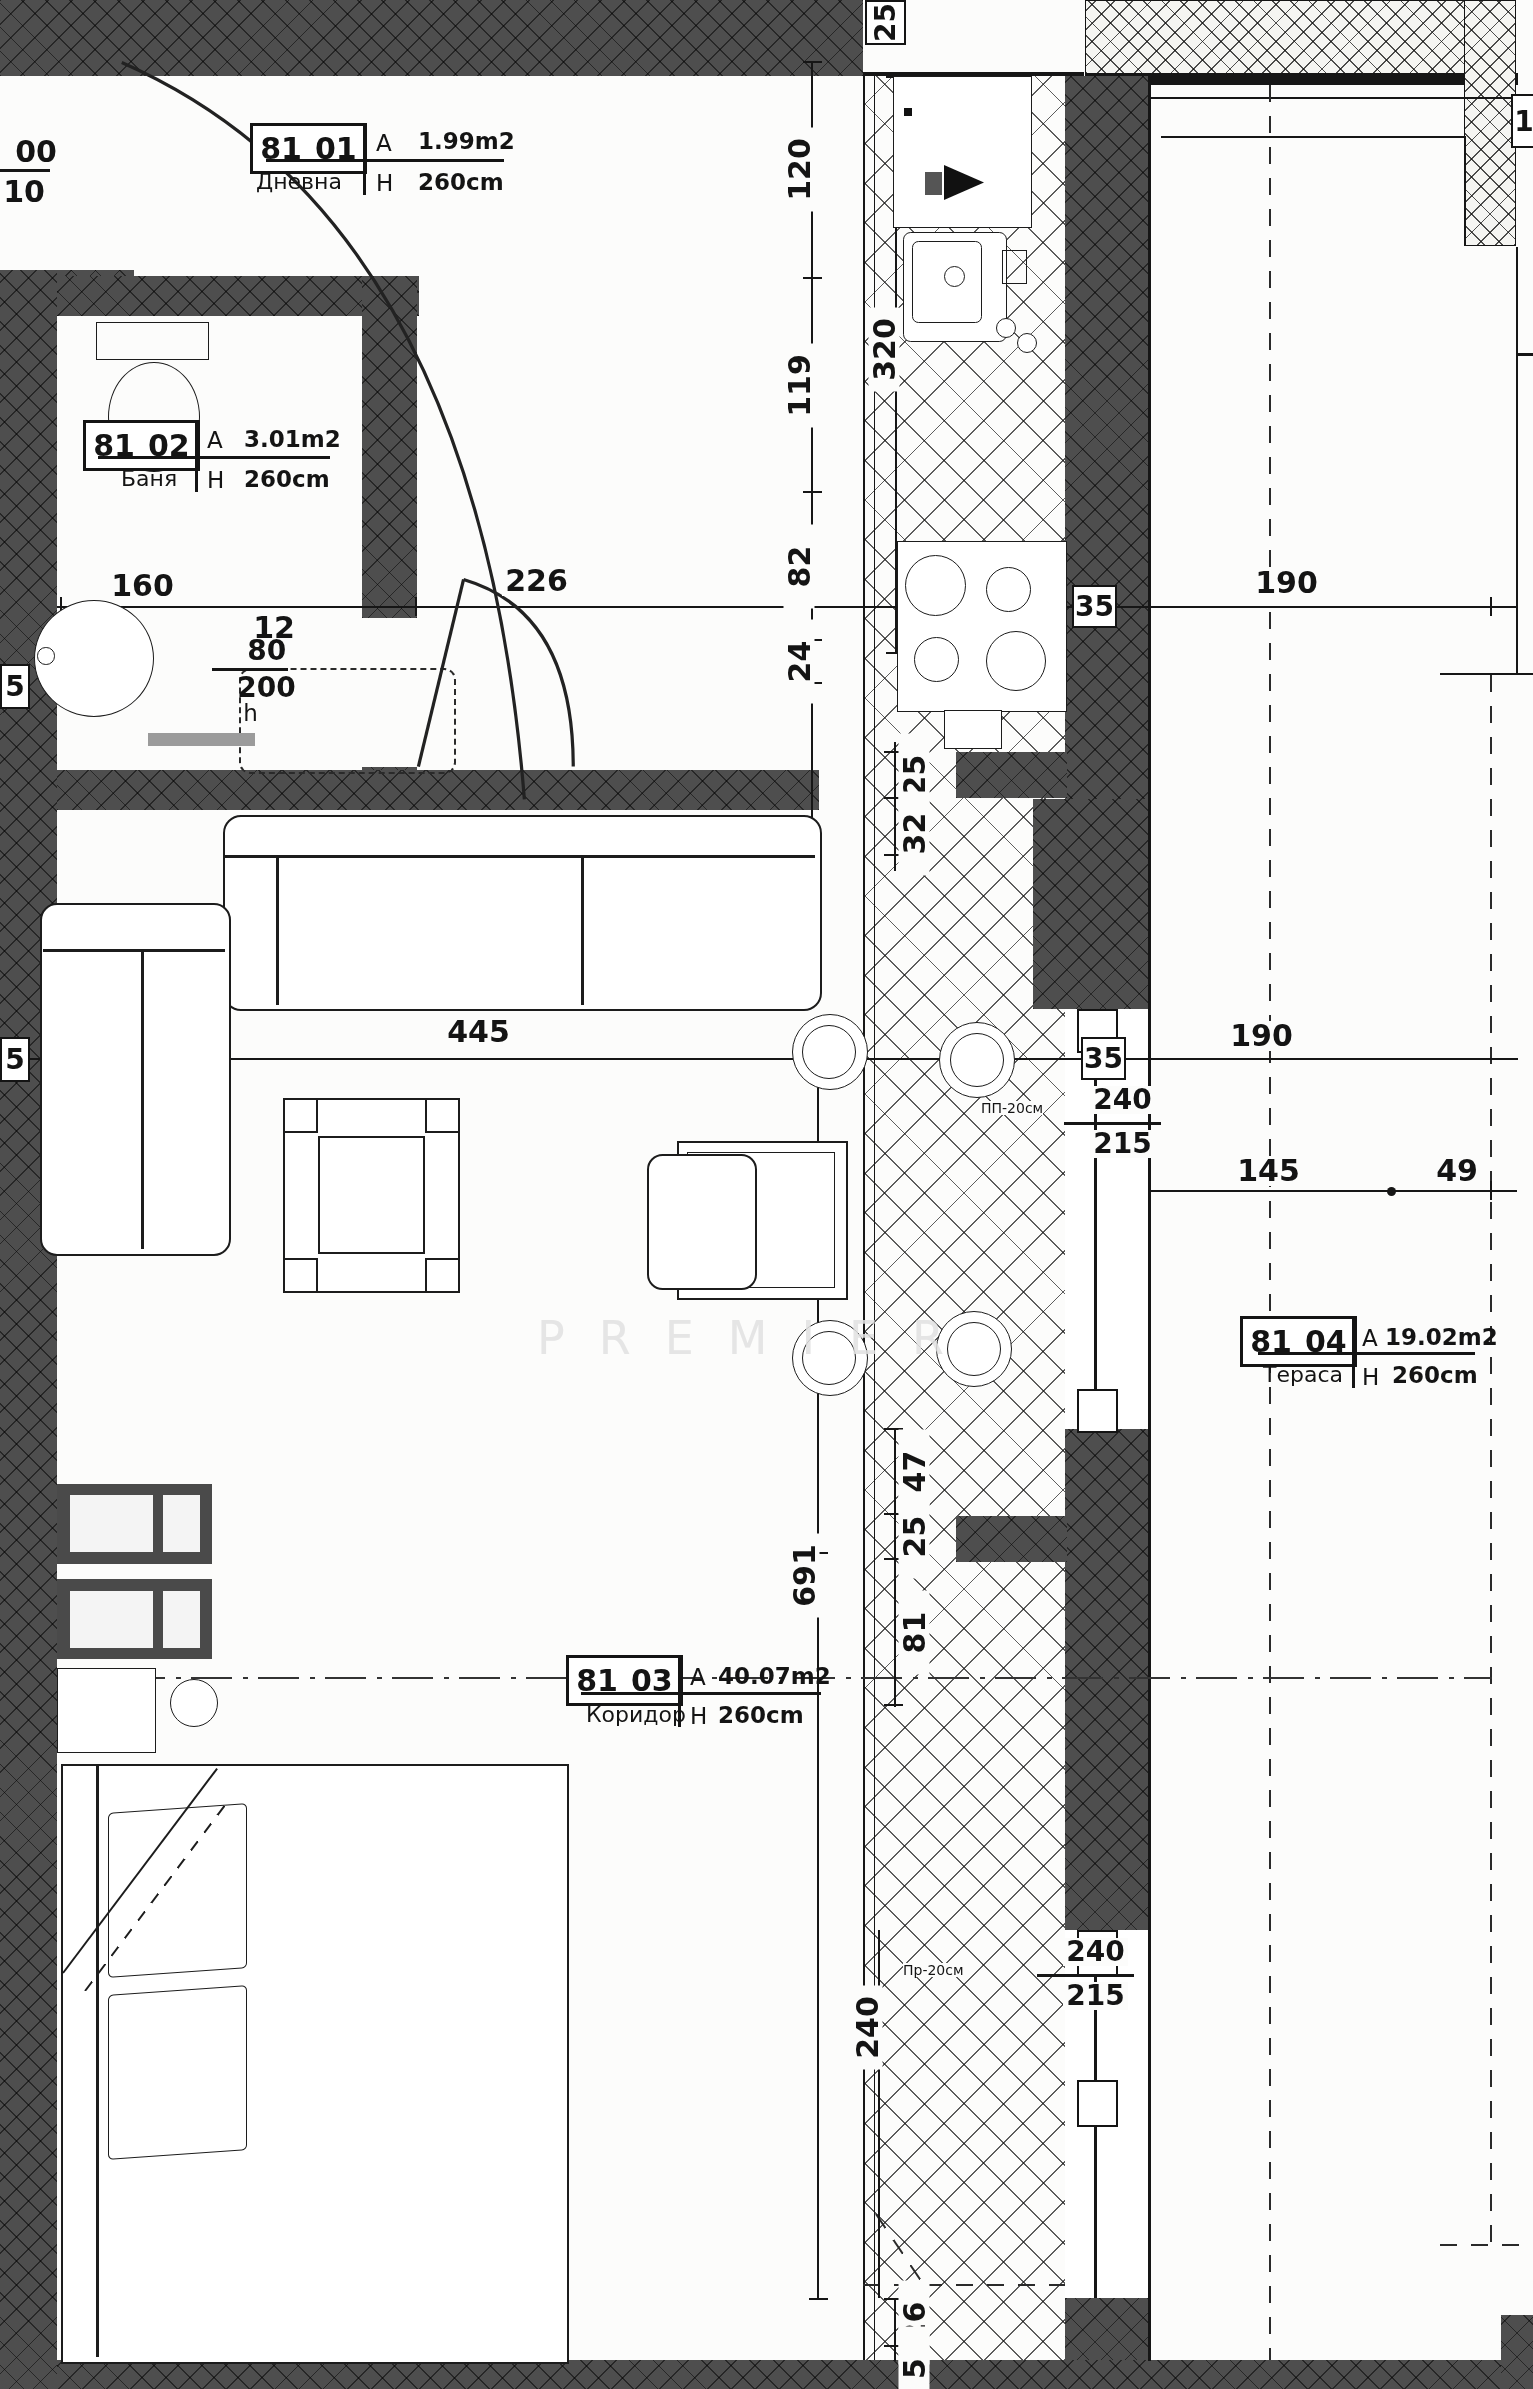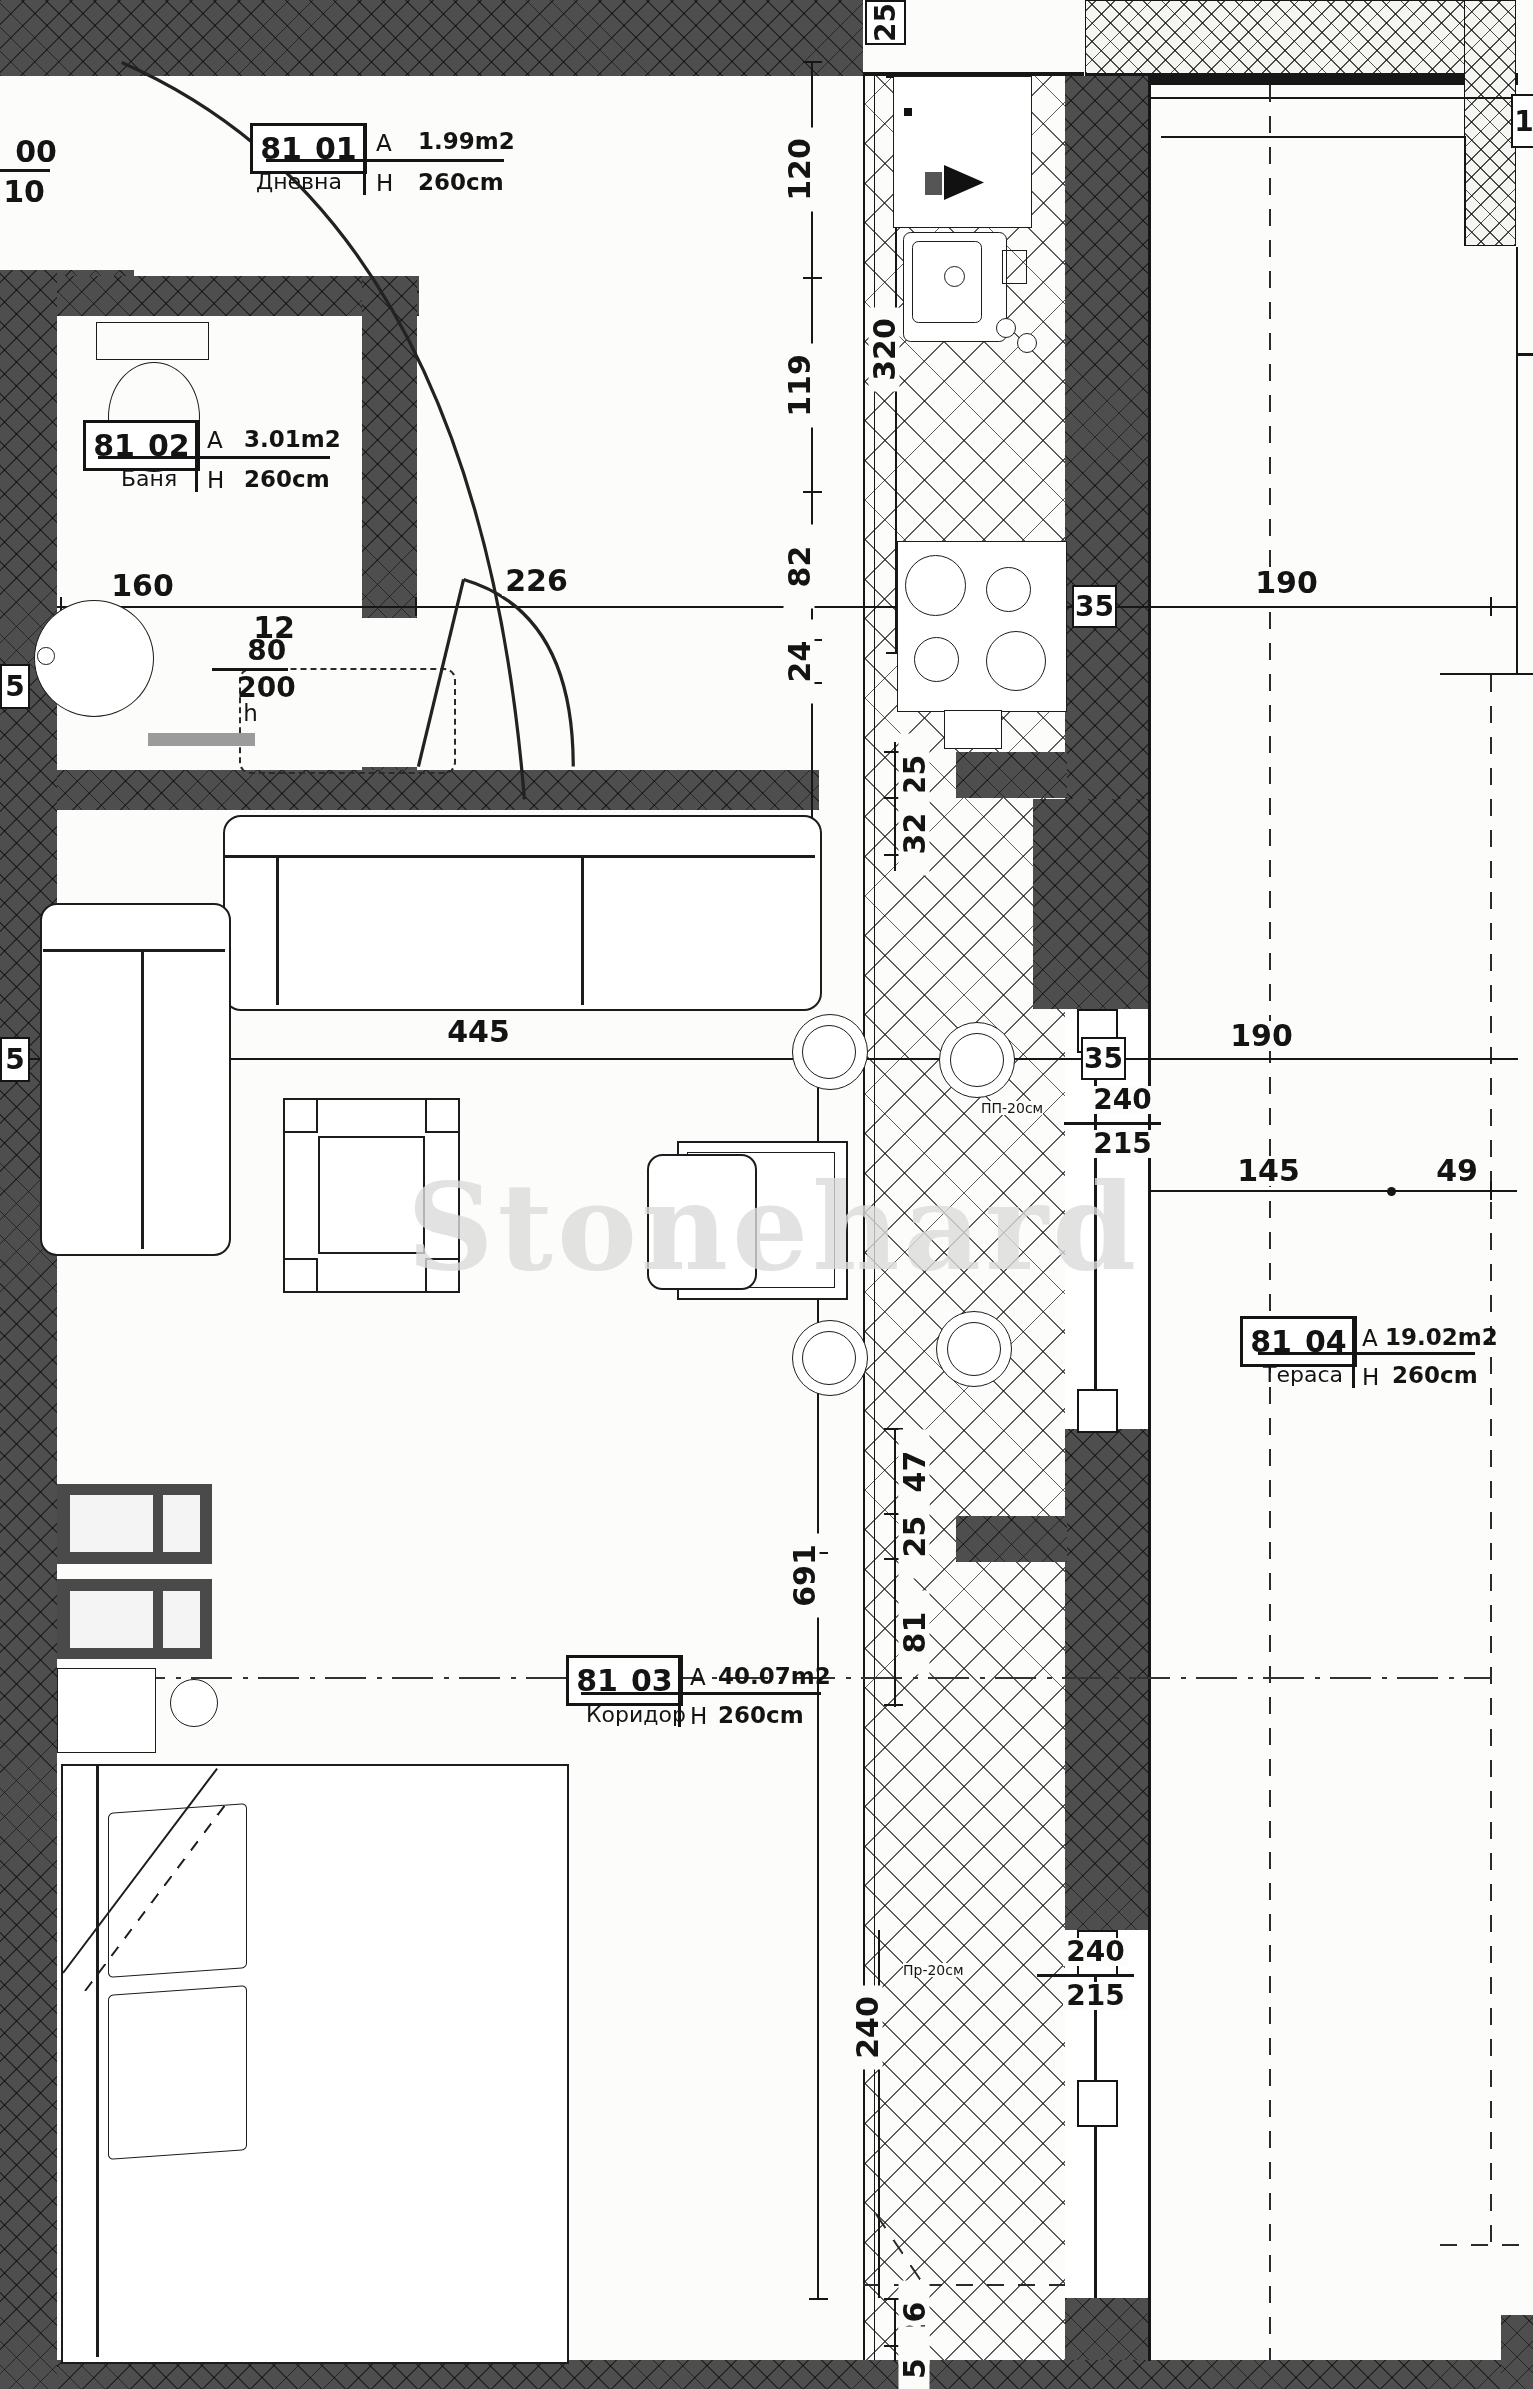--- a/index.html
+++ b/index.html
@@ -327,16 +327,16 @@
       <span>04</span>
   </div>
   <div class="rl-vline" style="left:1352px;top:1316px"></div>
   <div class="rl-a" style="left:1362px;top:1325px">A</div>
   <div class="rl-val" style="left:1385px;top:1324px">19.02m2</div>
   <div class="rl-hline" style="left:1258px;top:1352px;width:217px"></div>
   <div class="rl-name" style="left:1263px;top:1362px">Тераса</div>
   <div class="rl-a" ind="labels.height" style="left:1362px;top:1364px">H</div>
   <div class="rl-val" style="left:1392px;top:1362px">260cm</div>
 
-  <div class="wm1" style="left:407px;top:1156px">Stonehard</div>
+  <div class="wm2" style="left:537px;top:1311px">PREMIER</div>
 
 </div>
 
 
 </body></html>

